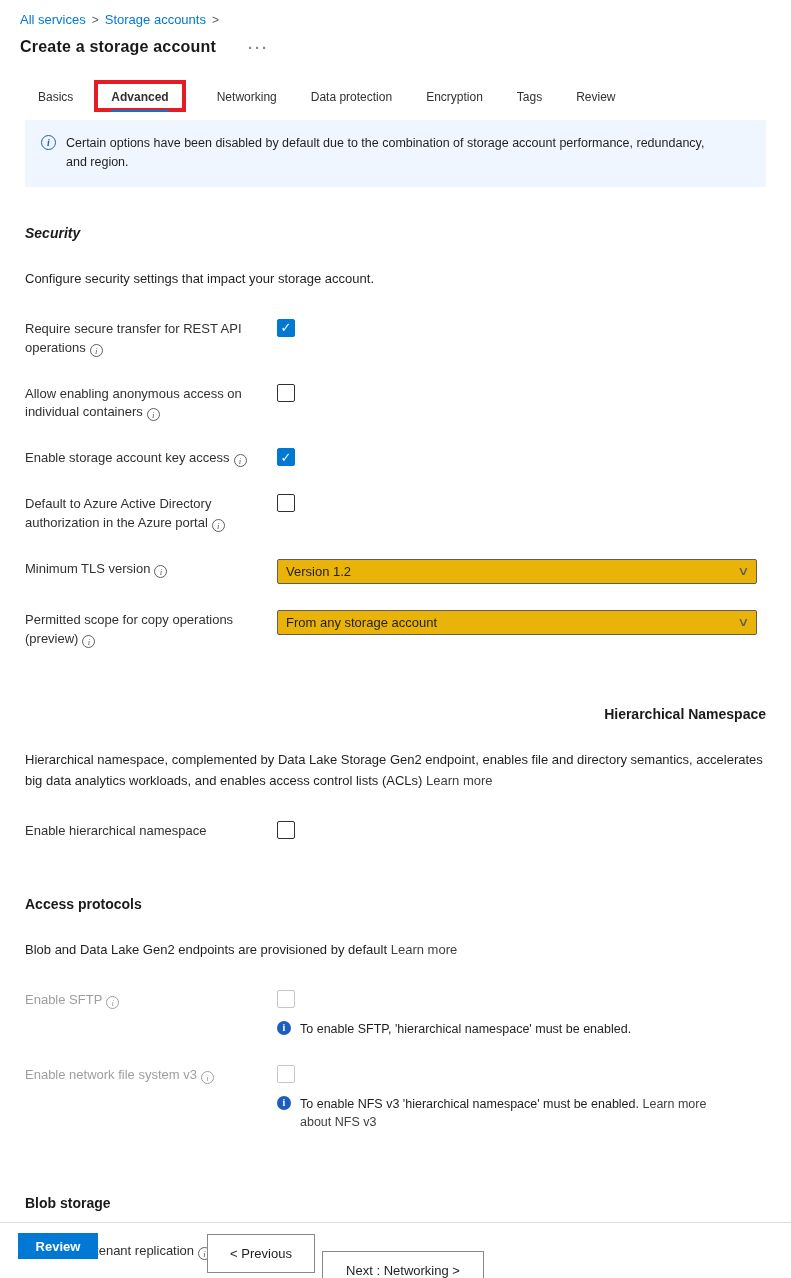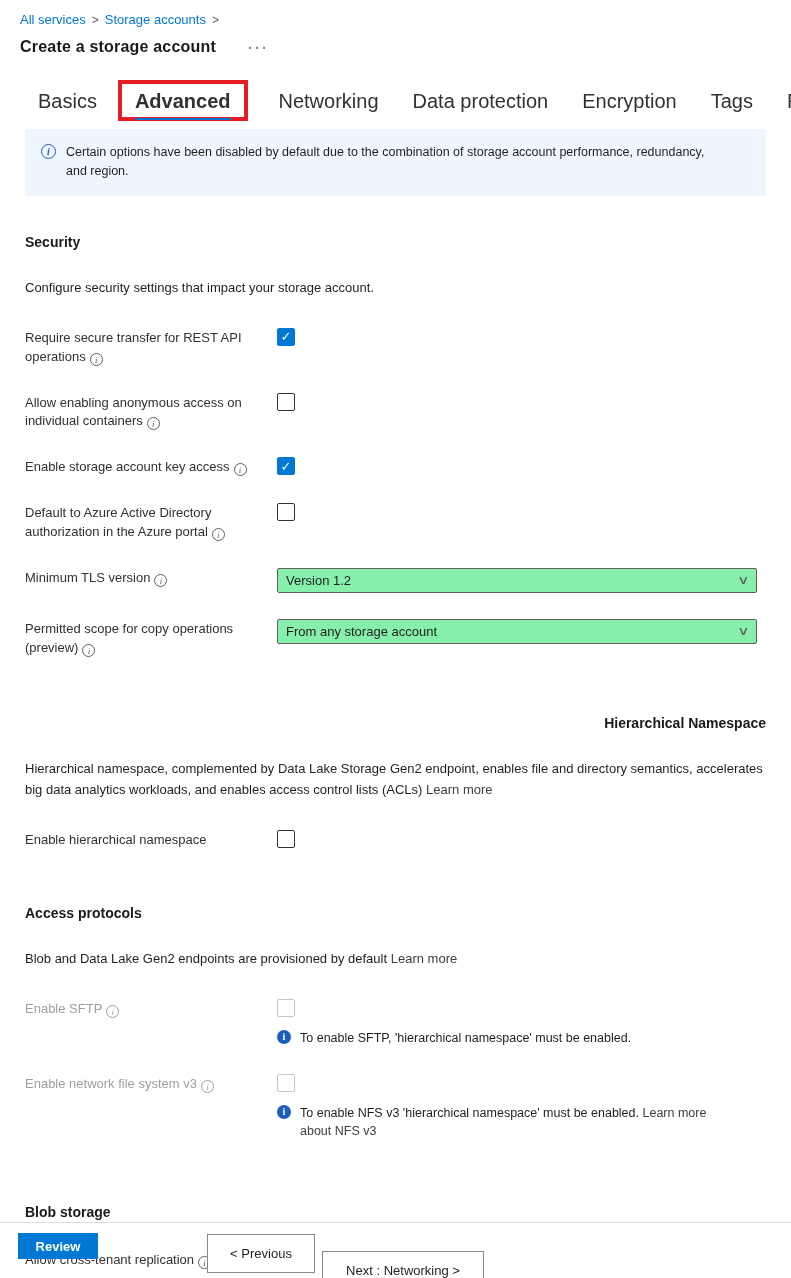--- a/index.html
+++ b/index.html
@@ -16,21 +16,21 @@
   
   .header { padding: 12px 25px 0 20px; }
   .breadcrumb { font-size: 13px; }
   .breadcrumb a { color: #0078d4; cursor: pointer; }
   .breadcrumb .sep { color: #605e5c; margin: 0 6px; font-size: 12px; }
   .title-row { display: flex; align-items: center; margin-top: 11px; }
   .page-title { font-size: 16px; font-weight: bold; color: #1b1a19; letter-spacing: 0.2px; }
   .more-dots { color: #8a8886; font-size: 15px; letter-spacing: 2px; margin-left: 32px; font-weight: bold; }
 
   
-  .tabs { display: flex; align-items: center; margin: 24px 0 0 18px; font-size: 20px; color: #323130; }
+  .tabs { display: flex; align-items: center; margin: 24px 0 0 18px; font-size: 12px; color: #323130; }
   .tab { padding: 10px 0 8px 0; margin-right: 34px; cursor: pointer; white-space: nowrap; }
   .tab-advanced-wrap {
     border: 4px solid #e51c23;
     padding: 6px 13px 4px 13px;
     margin: -6px 31px -6px -13px;
   }
   .tab.active { font-weight: bold; border-bottom: 2px solid #0078d4; padding-bottom: 6px; margin-right: 0; }
 
   
   .banner {
@@ -76,21 +76,21 @@
     background: #ffffff; cursor: pointer;
     display: flex; align-items: center; justify-content: center;
   }
   .checkbox.checked { background: #0078d4; border-color: #0078d4; }
   .checkbox.checked .check { color: #ffffff; font-size: 13px; line-height: 1; font-weight: bold; }
   .checkbox.disabled { border-color: #c8c6c4; cursor: default; }
 
   .dropdown {
     width: 480px; height: 25px;
     border: 1px solid #605e5c; border-radius: 2px;
-    background: #86efac;
+    background: #eab308;
     display: flex; align-items: center;
     font-size: 13px; color: #201f1e;
     padding: 0 8px; cursor: pointer;
   }
   .dropdown .dd-value { flex: 1; }
   .dropdown .chevron { color: #605e5c; font-size: 12px; transform: scaleX(1.4); }
 
   .note { display: flex; align-items: flex-start; margin-top: 12px; font-size: 12.5px; line-height: 1.5; max-width: 462px; }
   .note-icon {
     flex: 0 0 auto;
@@ -115,21 +115,21 @@
     font-weight: bold;
   }
   .btn-secondary {
     height: 39px; background: #ffffff; color: #201f1e;
     border: 1px solid #8a8886; padding: 0 22px;
   }
   .btn-previous { position: absolute; left: 207px; top: 11px; width: 108px; }
   .btn-next { position: absolute; left: 322px; top: 28px; width: 162px; }
 
   
-  .mt-sec1 { margin-top: 38px; }
+  .mt-sec1 { margin-top: 38px; font-style: italic; }
   .mt-desc { margin-top: 28px; }
   .mt-row1 { margin-top: 30px; }
   .row-gap { margin-top: 26px; }
   .mt-sec2 { margin-top: 58px; text-align: right; }
   .mt-sec3 { margin-top: 55px; }
   .mt-sec4 { margin-top: 63px; }
 </style>
 </head>
 <body>
 

